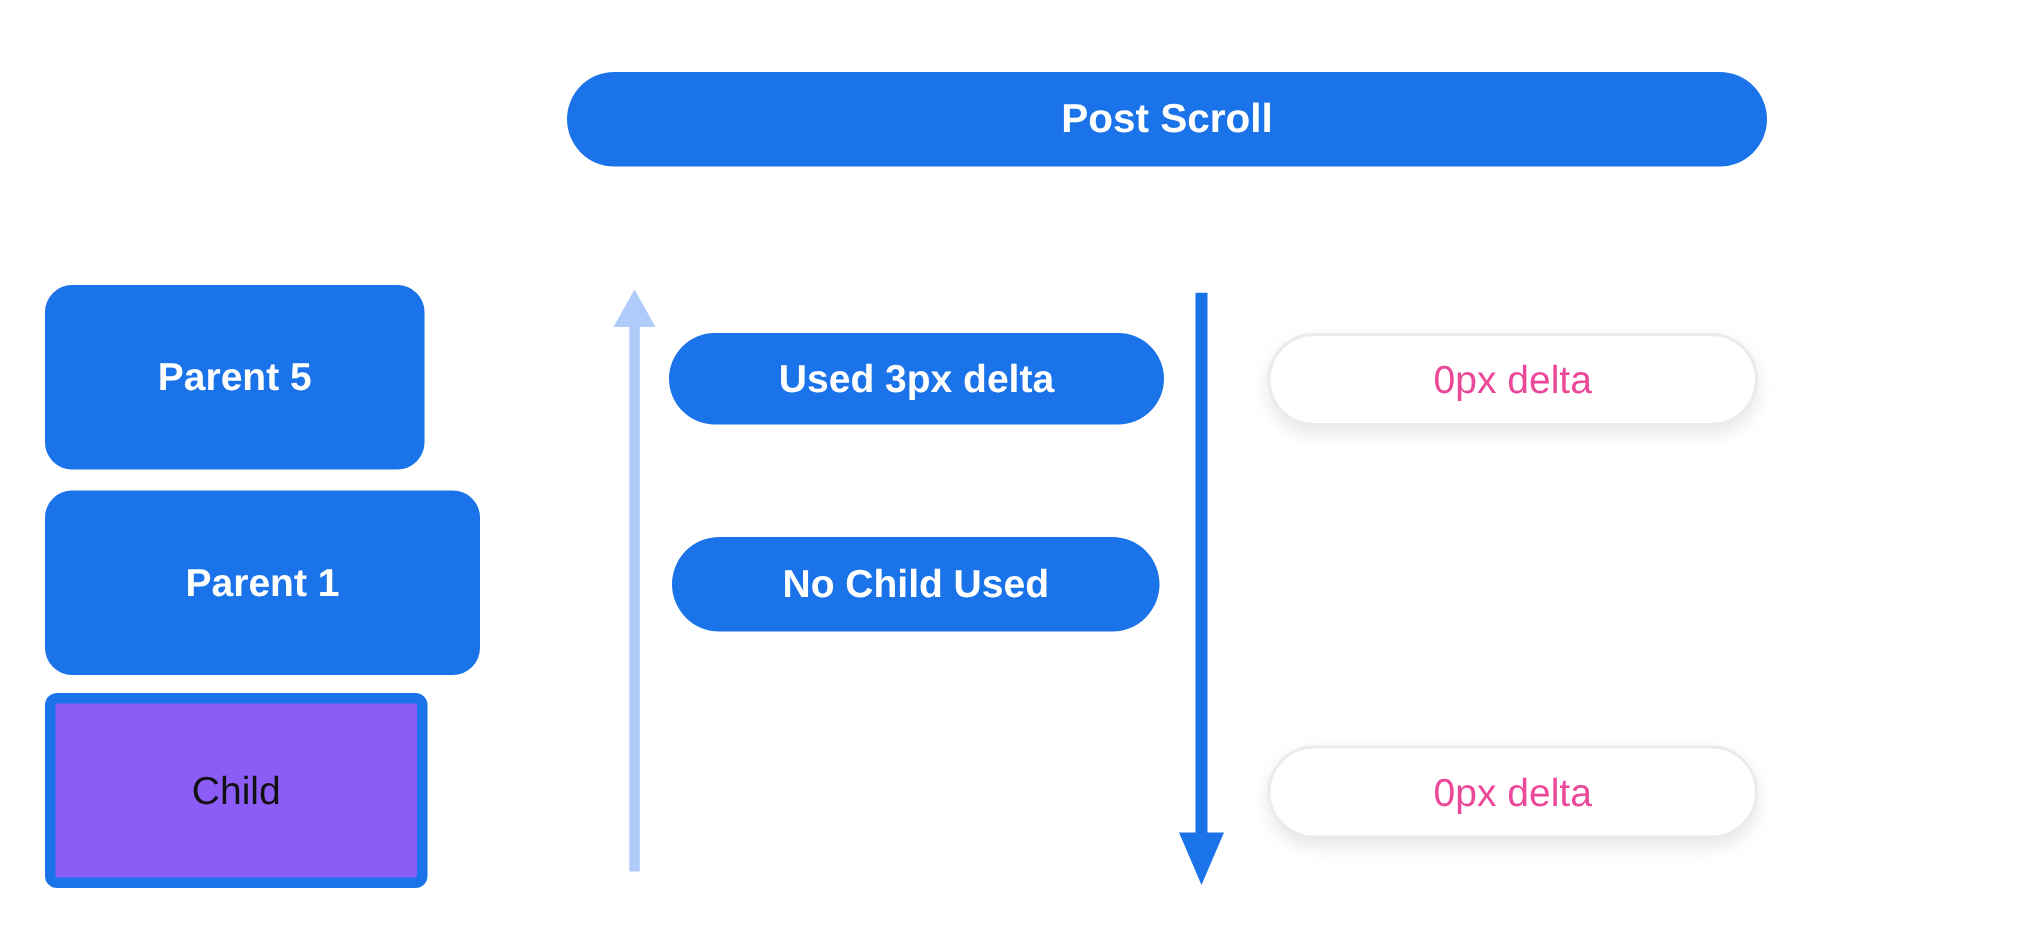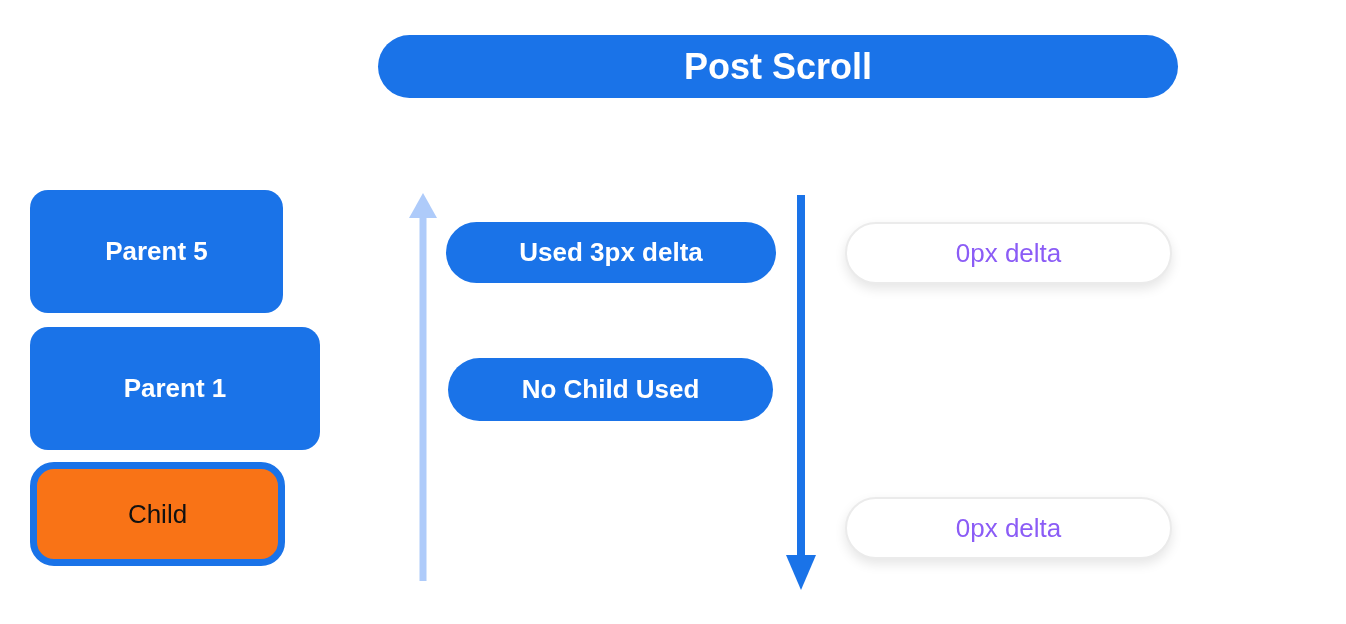--- a/index.html
+++ b/index.html
@@ -27,40 +27,40 @@
     border-radius: 999px;
   }
   .blue-fill {
     background: #1a73e8;
     color: #ffffff;
     font-weight: bold;
   }
   .white-pill {
     background: #ffffff;
     border: 2px solid #ebebeb;
-    color: #8b5cf6;
+    color: #ec4899;
     font-weight: 500;
     box-shadow: 0 5px 12px rgba(0,0,0,0.10);
   }
   .header-pill {
-    left: 378px; top: 35px;
+    left: 378px; top: 48px;
     width: 800px; height: 63px;
-    font-size: 36px;
+    font-size: 27px;
   }
   .box {
     border-radius: 18px;
     font-size: 26px;
   }
   .parent2-box { left: 30px; top: 190px; width: 253px; height: 123px; }
   .parent1-box { left: 30px; top: 327px; width: 290px; height: 123px; }
   .child-box {
-    left: 30px; top: 462px; width: 255px; height: 104px;
-    background: #f97316;
+    left: 30px; top: 462px; width: 255px; height: 130px;
+    background: #8b5cf6;
     border: 7px solid #1a73e8;
-    border-radius: 24px;
+    border-radius: 8px;
     color: #111111;
     font-weight: 500;
   }
   .mid-pill-1 { left: 446px; top: 222px; width: 330px; height: 61px; font-size: 26px; text-align: center; }
   .mid-pill-2 { left: 448px; top: 358px; width: 325px; height: 63px; font-size: 26px; }
   .right-pill-1 { left: 845px; top: 222px; width: 327px; height: 62px; font-size: 26px; }
   .right-pill-2 { left: 845px; top: 497px; width: 327px; height: 62px; font-size: 26px; }
   .arrow-svg {
     position: absolute;
     display: block;

